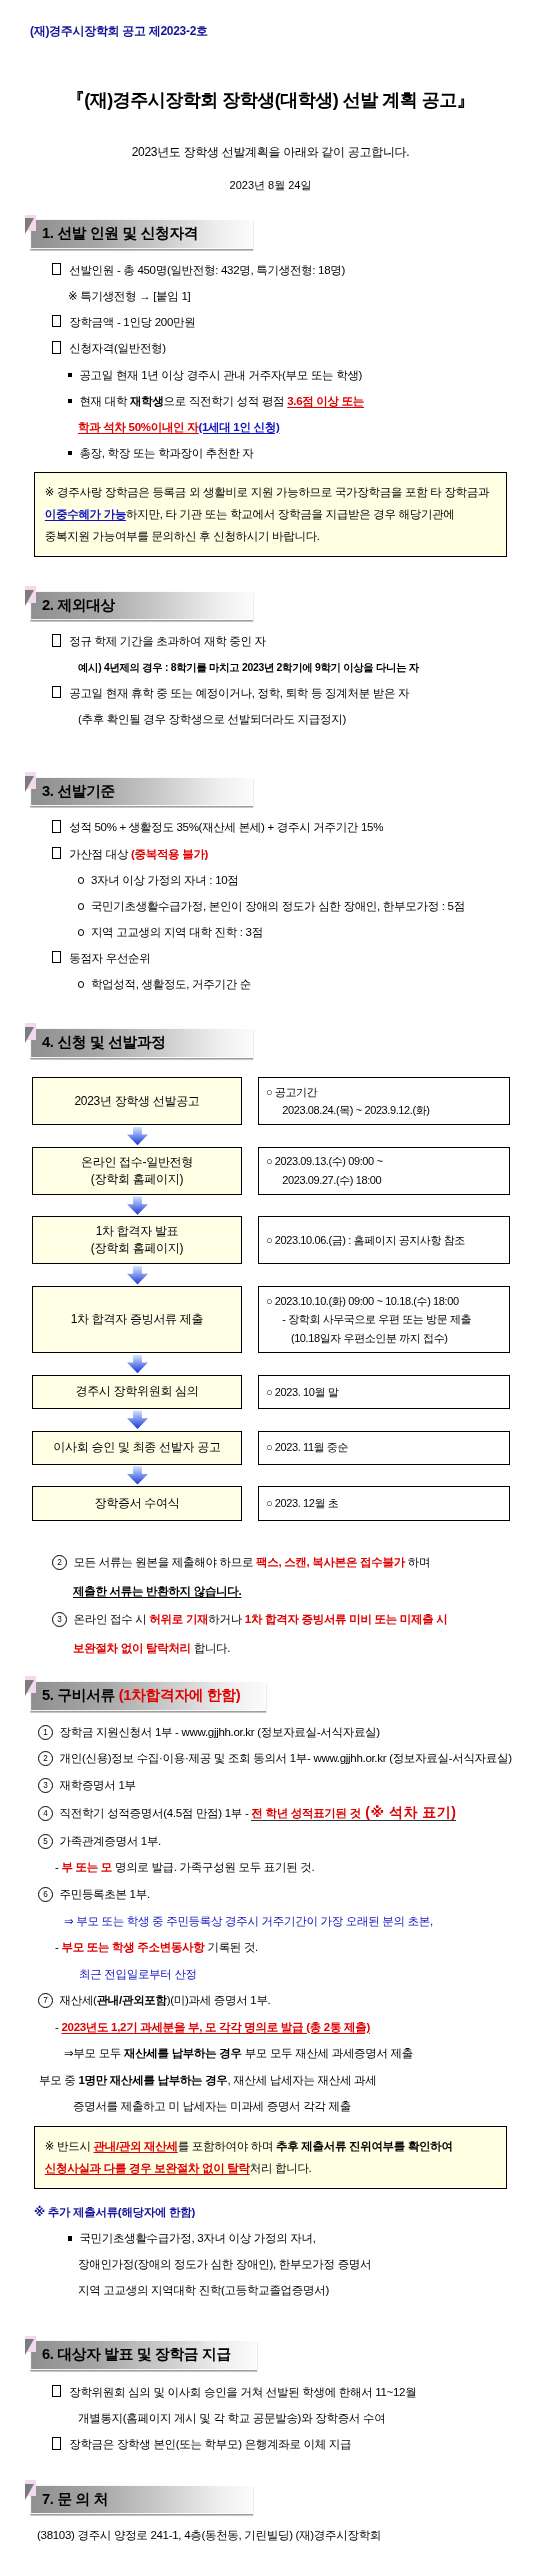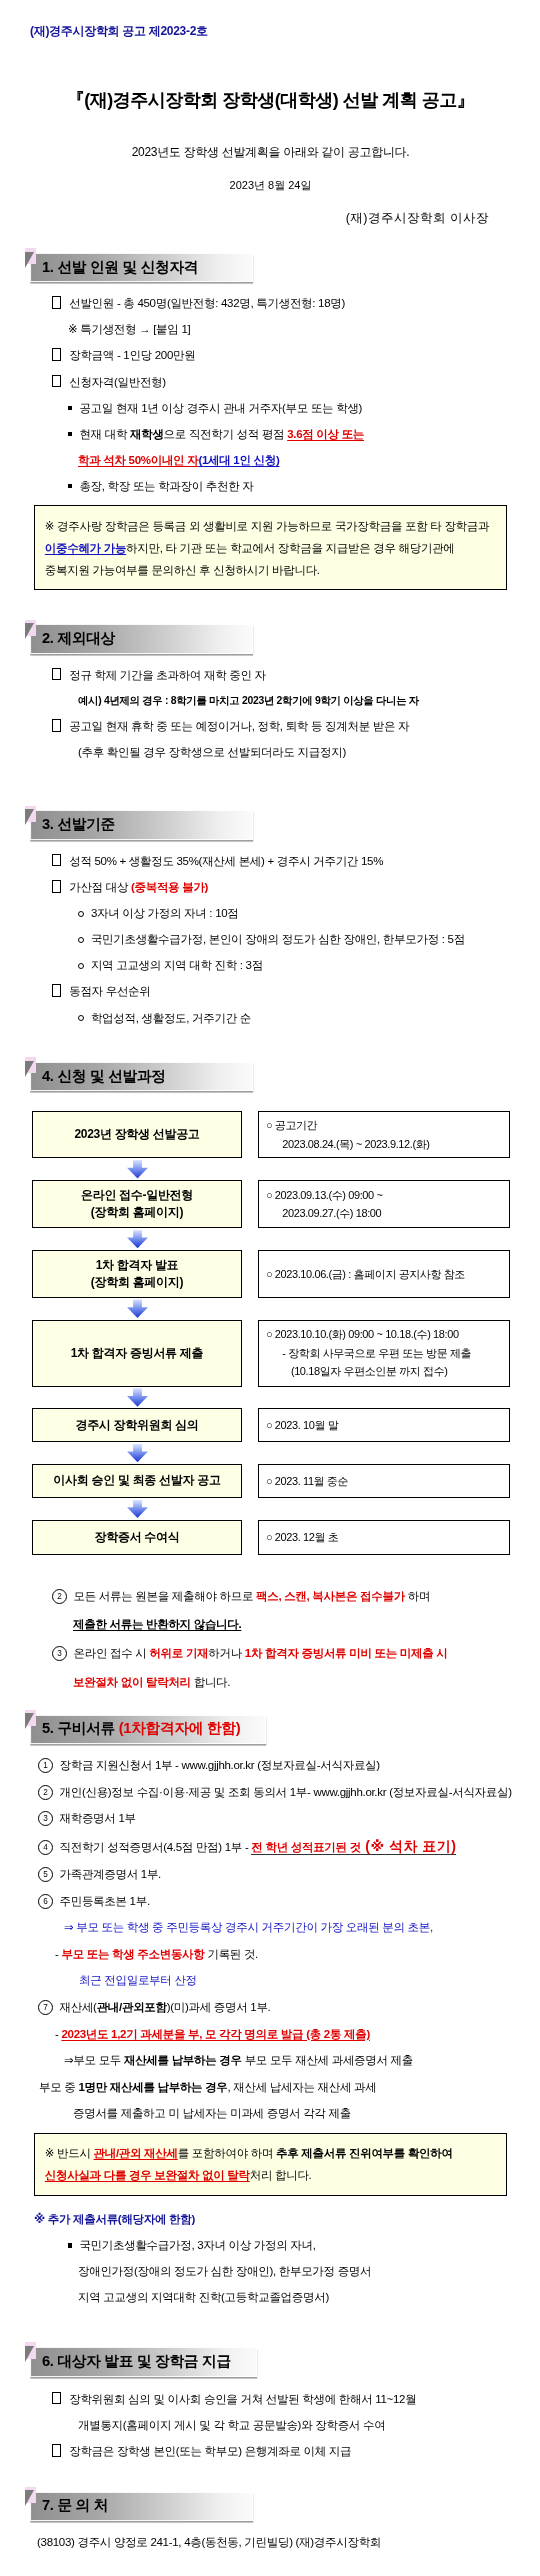--- a/index.html
+++ b/index.html
@@ -55,21 +55,21 @@
     width:473px;margin-left:34px;box-sizing:border-box;border:1.1px solid #000;background:#ffffe3;
     padding:8.7px 9.8px;font-size:11.5px;letter-spacing:-0.3px;line-height:22px;
   }
 
   
   .flow{margin-top:19.6px;}
   .flow-row{display:flex;margin-left:32px;align-items:stretch;}
   .flow-left{
     width:210px;box-sizing:border-box;border:1.1px solid #000;background:#ffffe6;
     display:flex;flex-direction:column;justify-content:center;text-align:center;
-    font-size:12px;font-weight:bold;letter-spacing:-0.3px;padding:3.3px 4.4px;
+    font-size:12px;font-weight:normal;letter-spacing:-0.3px;padding:3.3px 4.4px;
   }
   .flow-right{
     width:252px;box-sizing:border-box;border:1.1px solid #000;background:#fff;margin-left:16.4px;
     display:flex;flex-direction:column;justify-content:center;
     font-size:11px;letter-spacing:-0.4px;padding:4.4px 6.5px;
   }
   .fr-line{line-height:18.5px;}
   .fr-c1{padding-left:16.4px;}
   .fr-c2{padding-left:25px;}
   .r1{min-height:35px;} .r2{min-height:48px;} .r3{min-height:48px;}
@@ -88,21 +88,20 @@
 </style>
 </head>
 <body>
 
 <div class="page">
 
   <div class="doc-number">(재)경주시장학회 공고 제2023-2호</div>
   <div class="doc-title">『(재)경주시장학회 장학생(대학생) 선발 계획 공고』</div>
   <div class="doc-subtitle">2023년도 장학생 선발계획을 아래와 같이 공고합니다.</div>
   <div class="doc-date">2023년 8월 24일</div>
-  <div class="doc-issuer">(재)경주시장학회 이사장</div>
 
   <div class="sec-wrap" style="margin-top:26px;">
     <div class="sec-head">1. 선발 인원 및 신청자격</div>
     <div style="margin-top:14px;">
       <div class="ln ind1"><span class="cbx"></span><span>선발인원 - 총 450명(일반전형: 432명, 특기생전형: 18명)</span></div>
       <div class="ln ind2"><span>※ 특기생전형 → [붙임 1]</span></div>
       <div class="ln ind1"><span class="cbx"></span><span>장학금액 - 1인당 200만원</span></div>
       <div class="ln ind1"><span class="cbx"></span><span>신청자격(일반전형)</span></div>
       <div class="ln ind2"><span class="sq"></span><span>공고일 현재 1년 이상 경주시 관내 거주자(부모 또는 학생)</span></div>
       <div class="ln ind2"><span class="sq"></span><span>현재 대학 </span><span class="bold">재학생</span><span>으로 직전학기 성적 평점 </span><span class="red bold ul">3.6점 이상 또는</span></div>
@@ -231,20 +230,21 @@
 
   <div class="sec-wrap" style="margin-top:25px;">
     <div class="sec-head"><span>5. 구비서류 </span><span class="red">(1차합격자에 한함)</span></div>
 
     <div style="margin-top:14px;">
       <div class="it"><span class="cnum">1</span><span>장학금 지원신청서 1부 - www.gjjhh.or.kr (정보자료실-서식자료실)</span></div>
       <div class="it condensed"><span class="cnum">2</span><span>개인(신용)정보 수집·이용·제공 및 조회 동의서 1부- www.gjjhh.or.kr (정보자료실-서식자료실)</span></div>
       <div class="it"><span class="cnum">3</span><span>재학증명서 1부</span></div>
       <div class="it"><span class="cnum">4</span><span>직전학기 성적증명서(4.5점 만점) 1부 - </span><span class="ulb"><span class="red bold">전 학년 성적표기된 것</span><span class="scrawl"> (※ 석차 표기)</span></span></div>
       <div class="it"><span class="cnum">5</span><span>가족관계증명서 1부.</span></div>
+      <div class="it it-sub">- <span class="red bold">부 또는 모</span><span> 명의로 발급. 가족구성원 모두 표기된 것.</span></div>
       <div class="it"><span class="cnum">6</span><span>주민등록초본 1부.</span></div>
       <div class="it it-sub2 blue"><span>⇒ 부모 또는 학생 중 주민등록상 경주시 거주기간이 가장 오래된 분의 초본,</span></div>
       <div class="it it-sub">- <span class="red bold">부모 또는 학생 주소변동사항</span><span> 기록된 것.</span></div>
       <div class="it blue" style="margin-left:79px;"><span>최근 전입일로부터 산정</span></div>
       <div class="it"><span class="cnum">7</span><span>재산세(</span><span class="bold">관내/관외포함</span><span>)(미)과세 증명서 1부.</span></div>
       <div class="it it-sub">- <span class="red bold ul">2023년도 1,2기 과세분을 부, 모 각각 명의로 발급 (총 2통 제출)</span></div>
       <div class="it it-sub2"><span>⇒부모 모두 </span><span class="bold">재산세를 납부하는 경우</span><span> 부모 모두 재산세 과세증명서 제출</span></div>
       <div class="it" style="margin-left:39px;"><span>부모 중 </span><span class="bold">1명만 재산세를 납부하는 경우</span><span>, 재산세 납세자는 재산세 과세</span></div>
       <div class="it" style="margin-left:73px;"><span>증명서를 제출하고 미 납세자는 미과세 증명서 각각 제출</span></div>
     </div>

